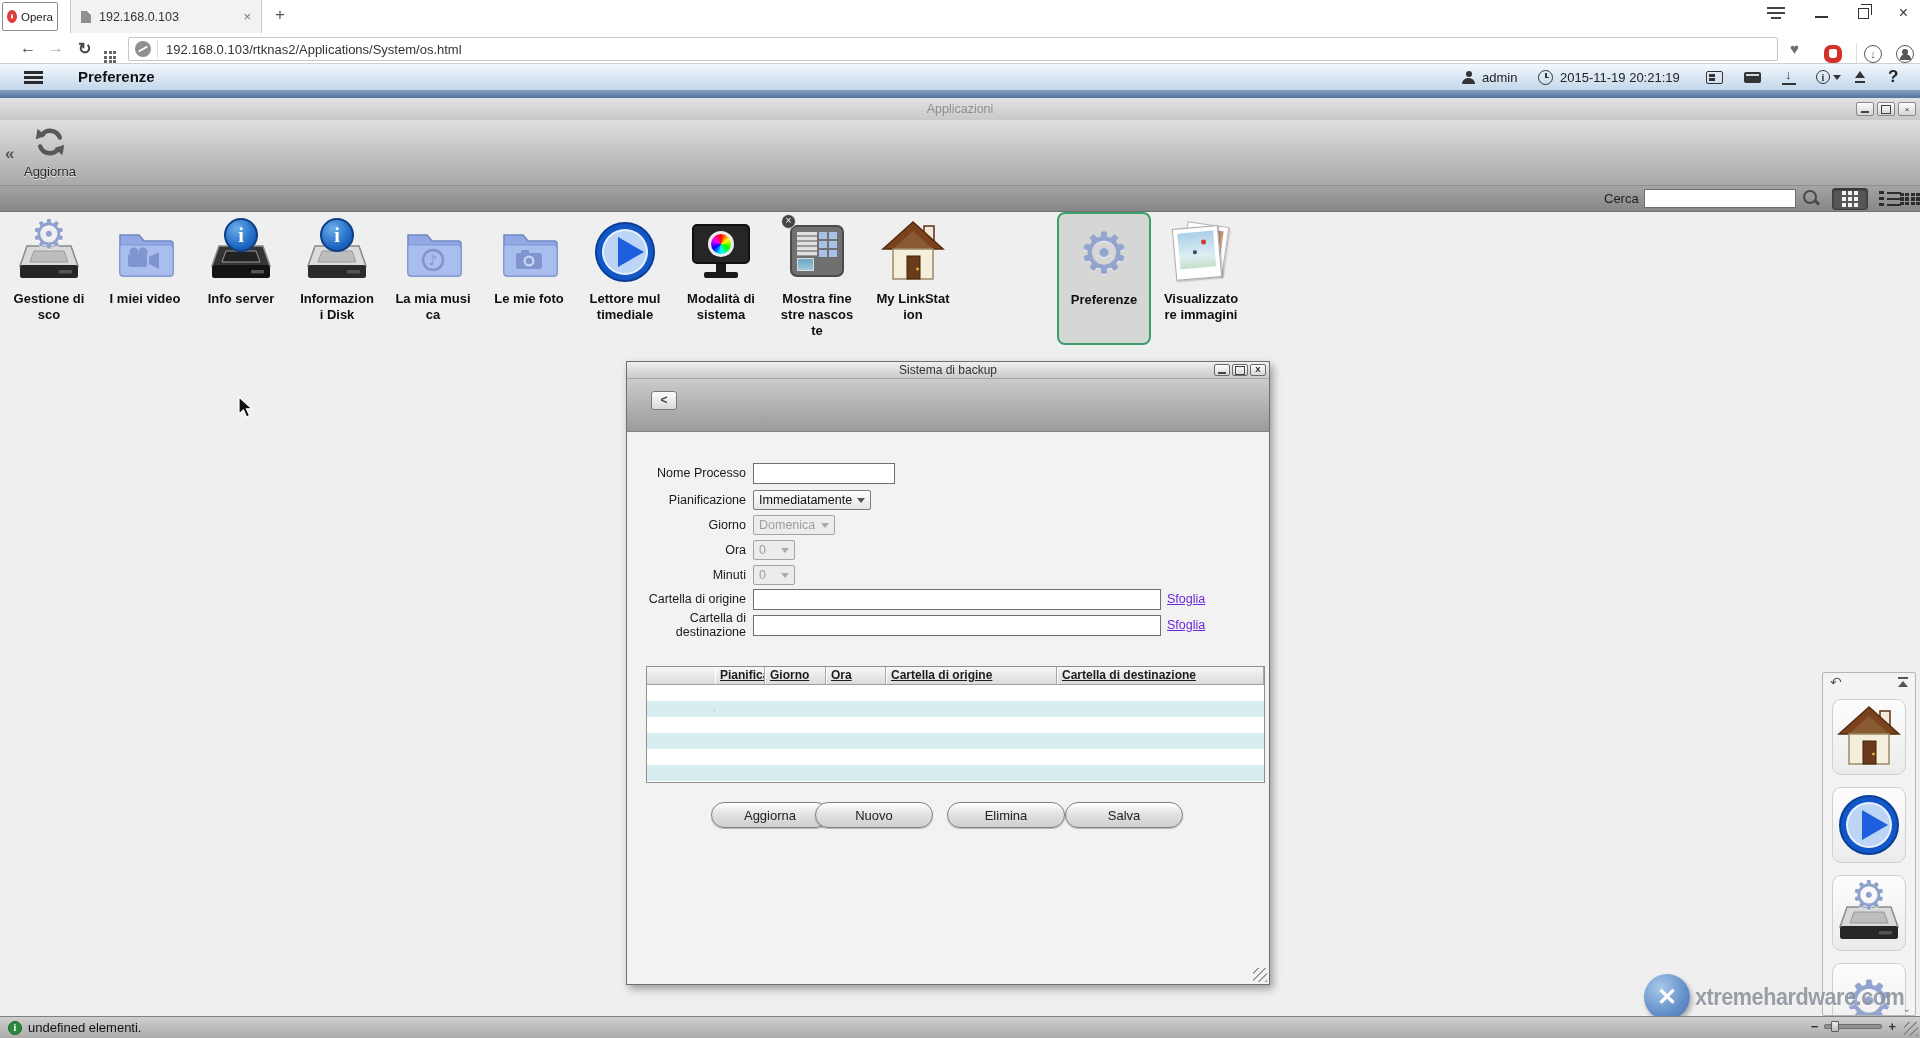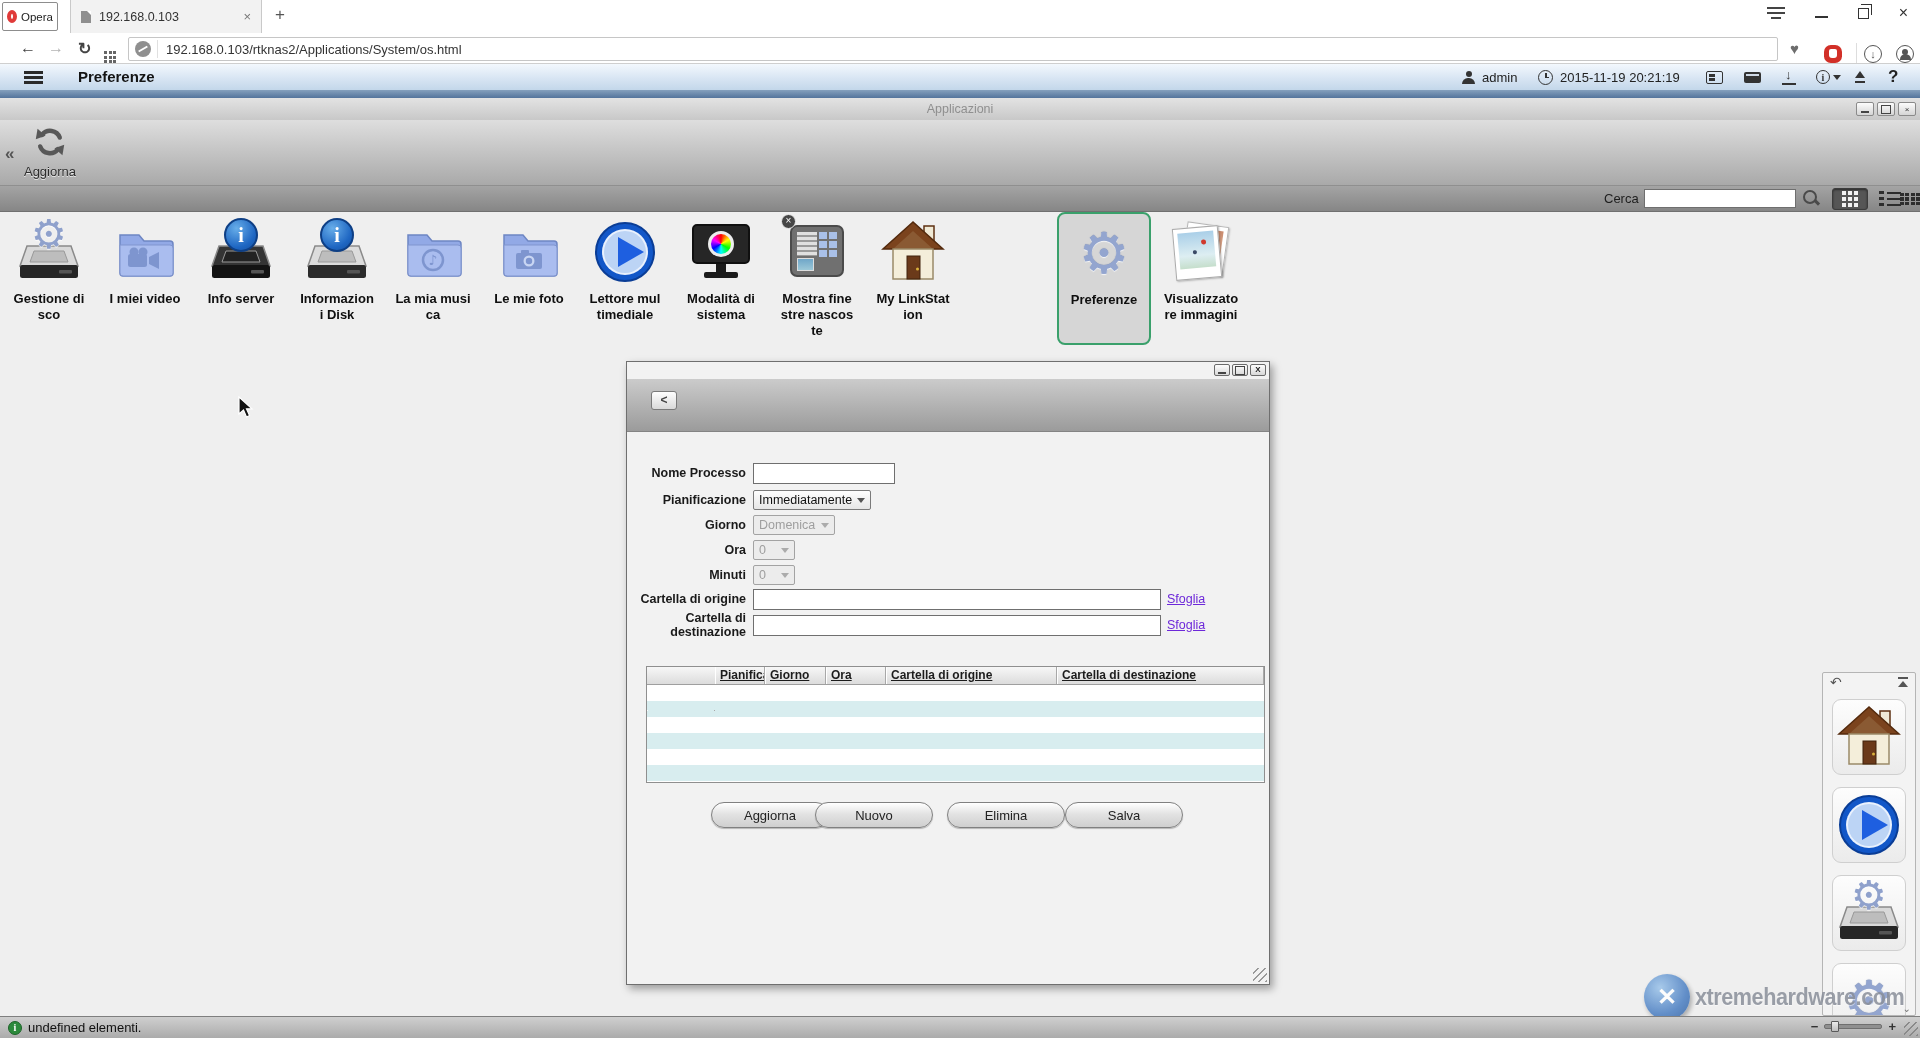--- a/index.html
+++ b/index.html
@@ -127,21 +127,21 @@
 .pvi .b2 { width:3.5px; height:3.5px; background:#3a4a66; left:40%; top:50%; }
 
 
 .dialog { position:absolute; left:626px; top:361px; width:644px; height:624px; background:#f2f2f2; border:1px solid #6f6f6f; box-shadow:3px 4px 8px rgba(0,0,0,.35); z-index:20; font-size:12.5px; }
 .dtitle { position:absolute; left:0; top:0; width:100%; height:17px; background:linear-gradient(#efefef,#cacaca); border-bottom:1px solid #a5a5a5; text-align:center; font-size:12px; color:#333; line-height:16px; }
 .dctrls { position:absolute; right:3px; top:2px; display:flex; gap:2px; z-index:2; }
 .dcbtn { width:16px; height:12px; border:1px solid #6a6a6a; border-radius:2px; background:linear-gradient(#fdfdfd,#d8d8d8); font-size:8px; font-weight:bold; color:#222; display:flex; align-items:center; justify-content:center; line-height:1; }
 .dband { position:absolute; left:0; top:17px; width:100%; height:53px; background:linear-gradient(#cscsc, #9b9b9b); background:linear-gradient(#cbcbcb,#9b9b9b); border-bottom:1px solid #848484; }
 .backbtn { position:absolute; left:24px; top:12px; width:26px; height:19px; border:1px solid #7a7a7a; border-radius:3px; background:linear-gradient(#fefefe,#d9d9d9); color:#444; font-weight:bold; font-size:12px; text-align:center; line-height:17px; }
 .frow { position:absolute; left:0; height:22px; display:flex; align-items:center; }
-.flabel { width:126px; text-align:right; padding-right:7px; font-weight:bold; color:#1a1a1a; }
+.flabel { width:126px; text-align:right; padding-right:7px; font-weight:normal; color:#1a1a1a; }
 .ftext { height:21px; border:1px solid #6f6f6f; background:#fff; font-size:12.5px; padding:0 3px; font-family:"Liberation Sans",sans-serif; }
 .sel { height:20px; border:1px solid #7a7a7a; border-radius:2px; background:linear-gradient(#fefefe,#e6e6e6); position:relative; display:flex; align-items:center; padding:0 18px 0 5px; color:#111; }
 .sel .sarr { position:absolute; right:5px; top:50%; margin-top:-2px; border-left:4px solid transparent; border-right:4px solid transparent; border-top:5px solid #555; }
 .sel.disabled { color:#9e9e9e; background:#ececec; border-color:#a3a3a3;align-items:center; }
 .sel.disabled .sarr { border-top-color:#ababab; }
 .blink { color:#6d28d9; text-decoration:underline; cursor:pointer; }
 .dtable { position:absolute; left:19px; top:304px; width:619px; height:117px; background:#fff; border:1px solid #8f8f8f; }
 .thead { display:flex; height:18px; background:linear-gradient(#f7f7f7,#dcdcdc); border-bottom:1px solid #9f9f9f; }
 .thcell { border-right:1px solid #a8a8a8; box-shadow:inset 1px 0 0 #fff; padding:1px 0 0 5px; font-size:12px; font-weight:bold; text-decoration:underline; color:#1c1c1c; white-space:nowrap; overflow:hidden; }
 .trow { height:16px; }
@@ -512,20 +512,21 @@
             </span>
           </div>
         </div>
         <div class="app-label">Visualizzato
 re immagini</div>
       </div>
     </div>
 </div>
 
 <div class="dialog">
+  <div class="dtitle">Sistema di backup</div>
   <div class="dctrls">
     <span class="dcbtn wc-min"></span>
     <span class="dcbtn wc-max"></span>
     <span class="dcbtn">X</span>
   </div>
   <div class="dband">
     <div class="backbtn">&lt;</div>
   </div>
 
   <div class="frow" style="top:100px;">

